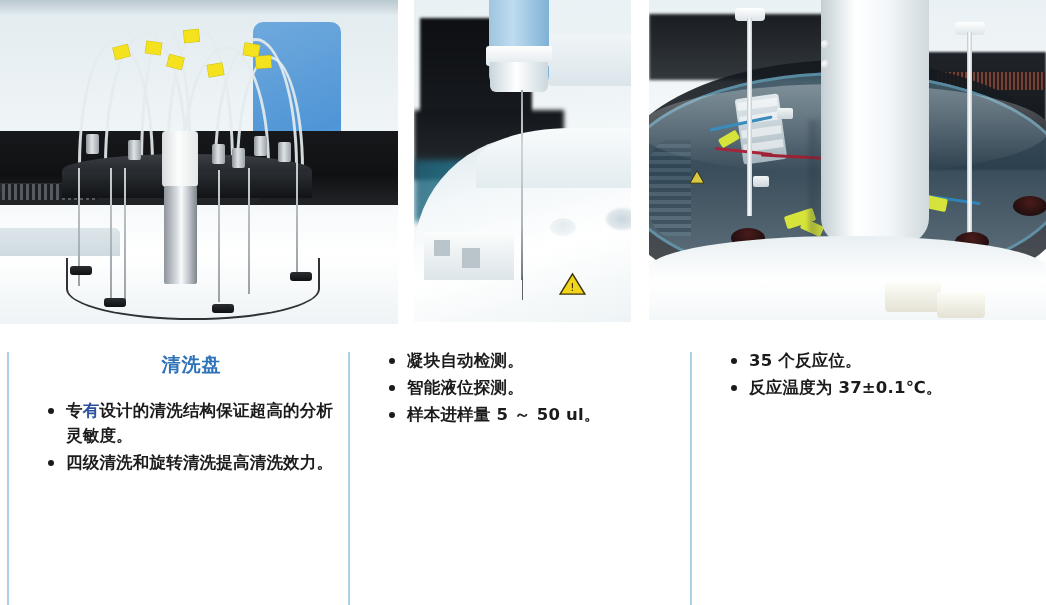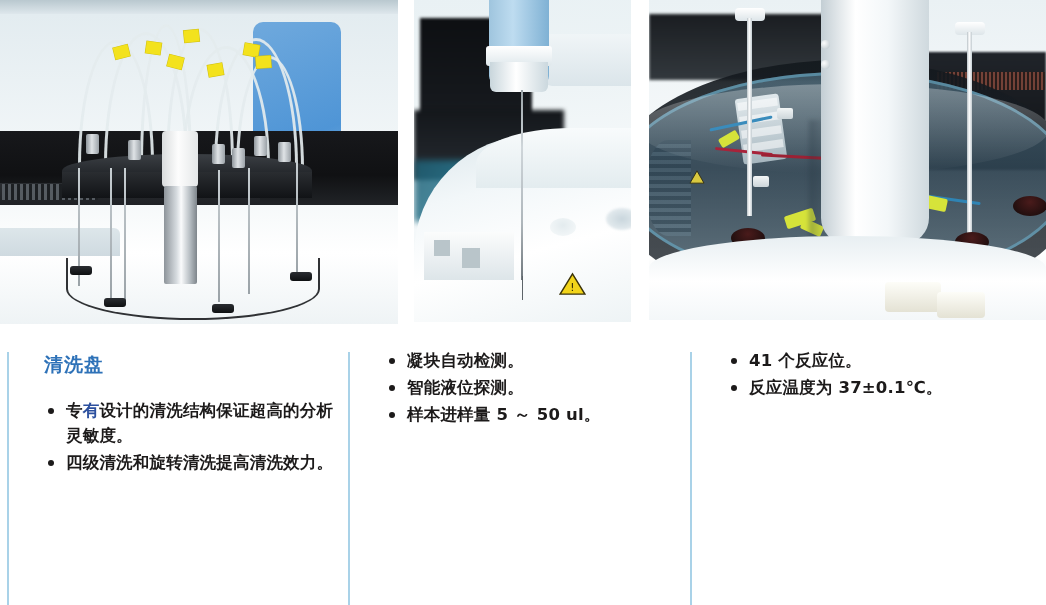--- a/index.html
+++ b/index.html
@@ -347,20 +347,21 @@
   .col-3 { left: 727px; width: 310px; }
 
   .col-title {
     font-size: 19px;
     font-weight: bold;
     color: #2e72b8;
     letter-spacing: 1px;
     margin: 0;
     padding-top: 27px;
     line-height: 1.2;
+    text-align: center;
   }
   .col-list {
     list-style: none;
     margin: 0;
     padding: 0;
     padding-top: 22px;
   }
   .col-list li {
     position: relative;
     padding-left: 22px;
@@ -547,17 +548,17 @@
   <div class="col col-2">
     <ul class="col-list">
         <li><span>凝块自动检测。</span></li>
         <li><span>智能液位探测。</span></li>
         <li><span>样本进样量 5 ～ 50 ul。</span></li>
       </ul>
   </div>
 
   <div class="col col-3">
     <ul class="col-list">
-        <li><span>41 个反应位。</span></li>
+        <li><span>35 个反应位。</span></li>
         <li><span>反应温度为 37±0.1℃。</span></li>
       </ul>
   </div>
 </div>
 
 </body></html>

